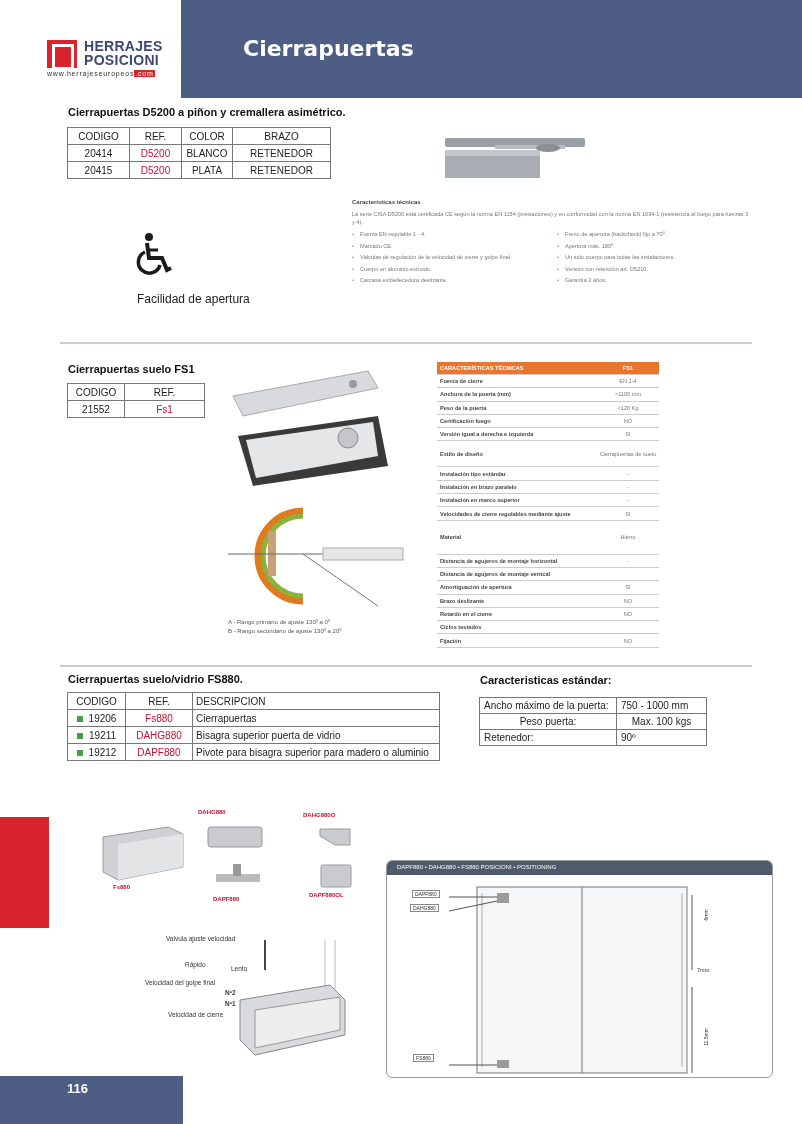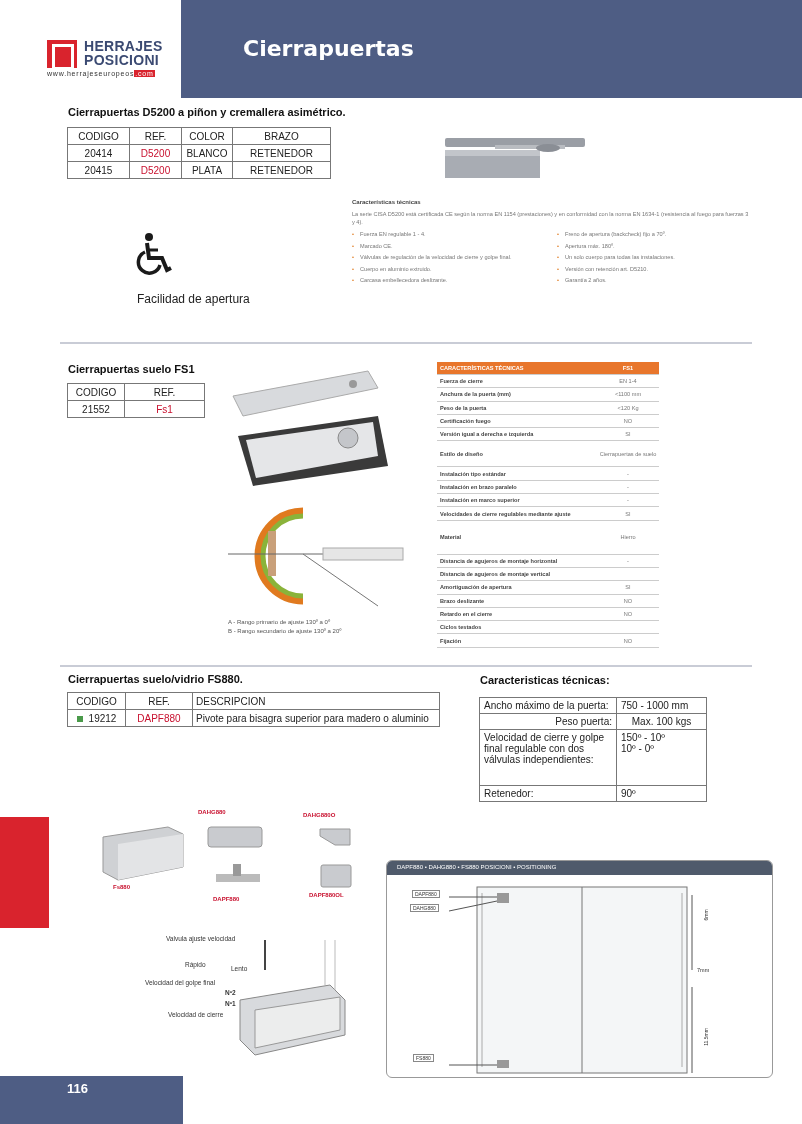--- a/index.html
+++ b/index.html
@@ -251,42 +251,47 @@
 
 <h2 class="sec" style="left:68px;top:673px;">Cierrapuertas suelo/vidrio FS880.</h2>
 <table class="grid" style="left:67px;top:692px;">
   <tbody>
       <tr>
     <td style="width:58px">CODIGO</td>
     <td style="width:67px">REF.</td>
     <td class="desc-left" style="width:247px">DESCRIPCION</td>
   </tr>
   <tr>
+    <td><span class="sq"></span><span>19206</span></td>
+    <td class="red">Fs880</td>
+    <td class="desc-left">Cierrapuertas</td>
+  </tr>
+  <tr>
+    <td><span class="sq"></span><span>19211</span></td>
+    <td class="red">DAHG880</td>
+    <td class="desc-left">Bisagra superior puerta de vidrio</td>
+  </tr>
+  <tr>
     <td><span class="sq"></span><span>19212</span></td>
     <td class="red">DAPF880</td>
     <td class="desc-left">Pivote para bisagra superior para madero o aluminio</td>
   </tr>
 </tbody>
   </table>
 
-<h2 class="sec" style="left:480px;top:674px;">Caracteristicas técnicas:</h2>
+<h2 class="sec" style="left:480px;top:674px;">Caracteristicas estándar:</h2>
 <table class="tech2">
   <tbody>
       <tr>
         <td style="width:137px">Ancho máximo de la puerta:</td>
         <td style="width:90px">750 - 1000 mm</td>
       </tr>
   <tr>
-        <td style="text-align:right">Peso puerta:</td>
+        <td style="text-align:center">Peso puerta:</td>
         <td style="text-align:center">Max. 100 kgs</td>
-      </tr>
-  <tr>
-        <td style="height:56px">Velocidad de cierre y golpe final regulable con dos válvulas independientes:</td>
-        <td style="white-space:pre-line">150º - 10º
-10º - 0º</td>
       </tr>
   <tr>
         <td>Retenedor:</td>
         <td>90º</td>
       </tr>
 </tbody>
   </table>
 
 <svg class="product-img" style="left:98px;top:822px;" width="90" height="60" viewBox="0 0 90 60">
   <polygon points="5,15 70,5 85,12 85,45 20,58 5,50" fill="#cfd1d4" stroke="#999"></polygon>

